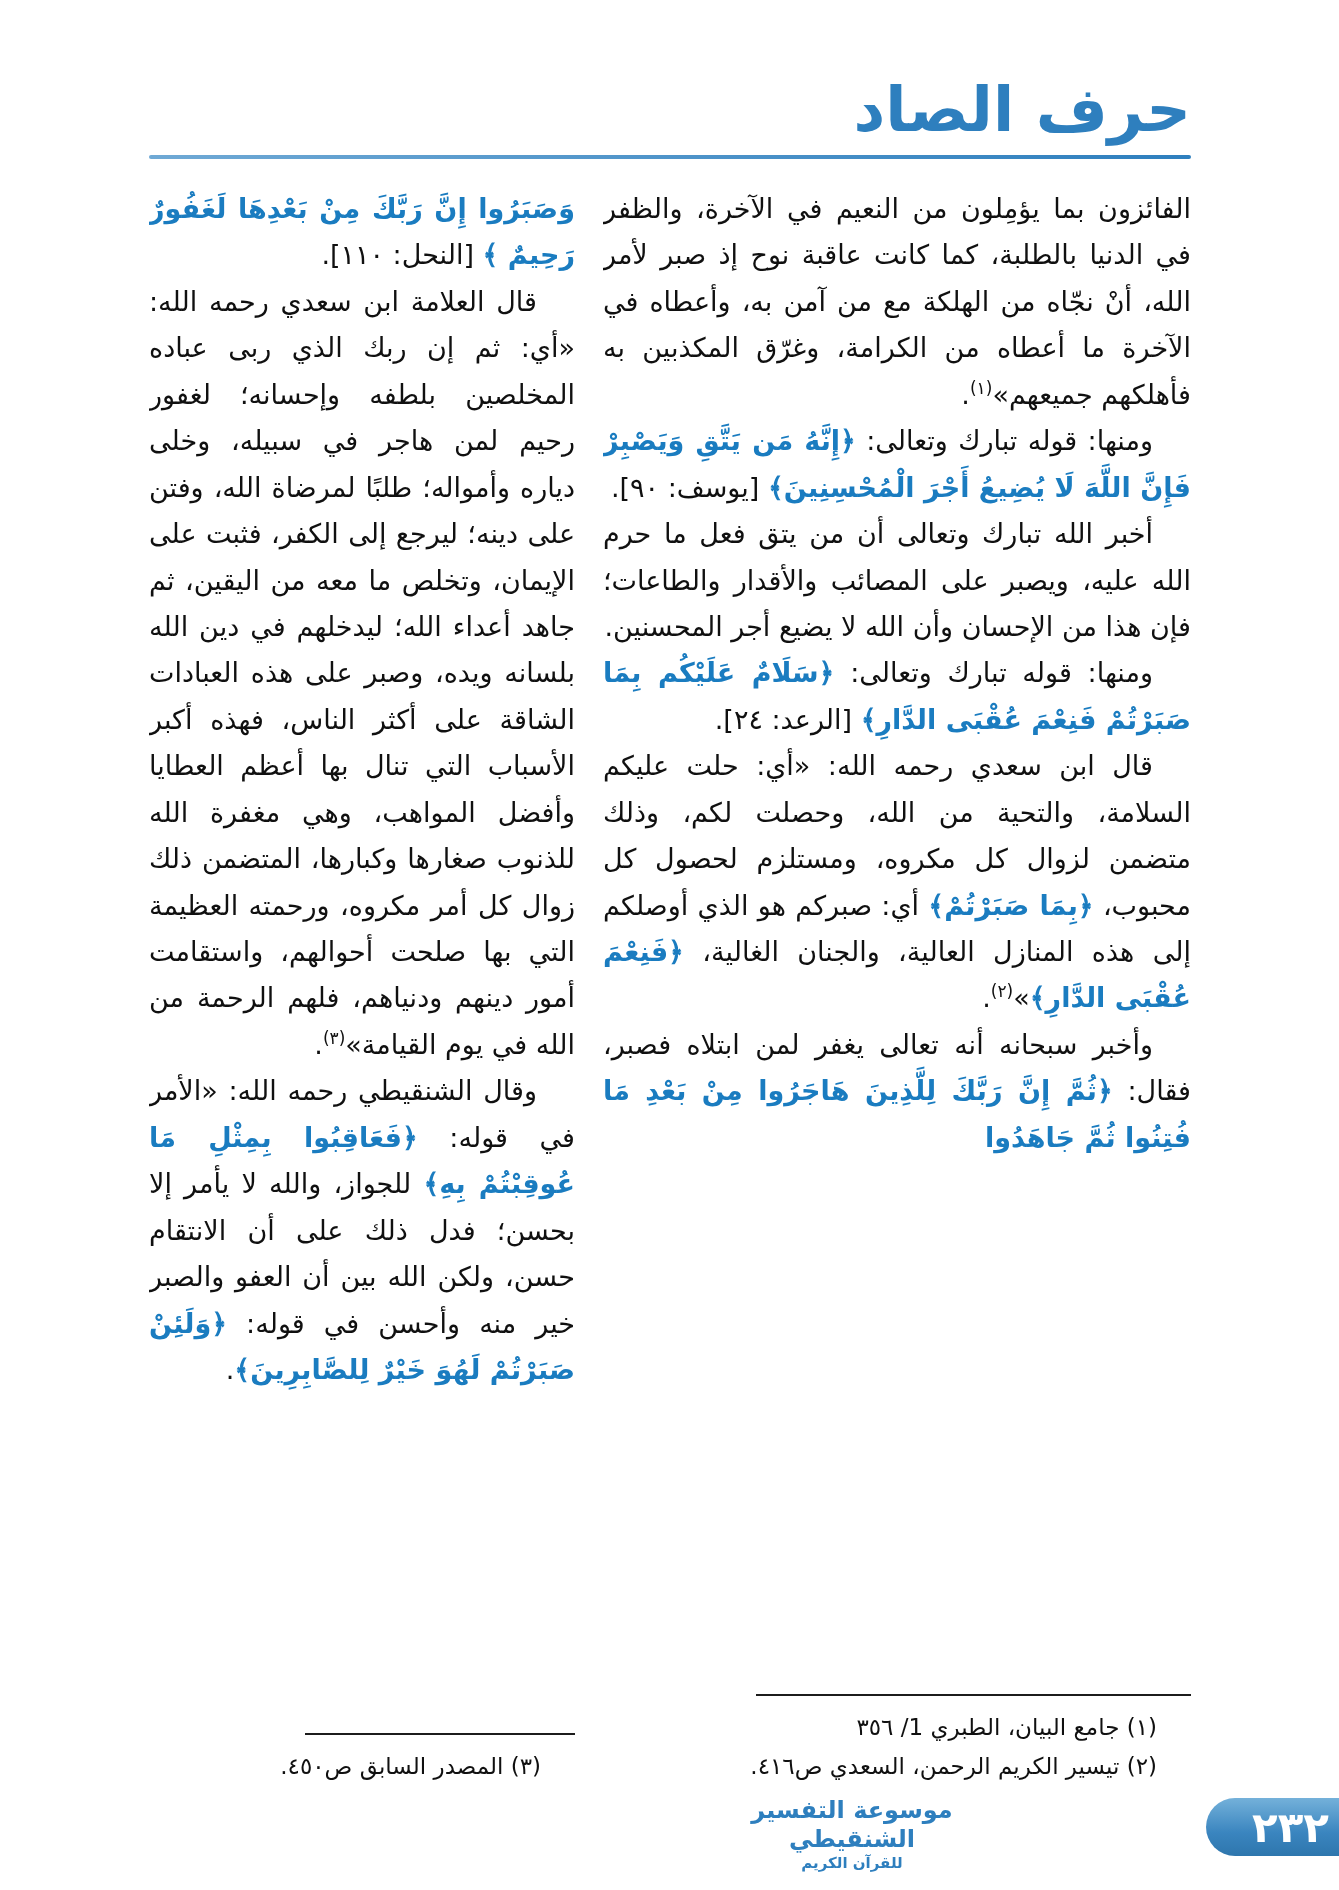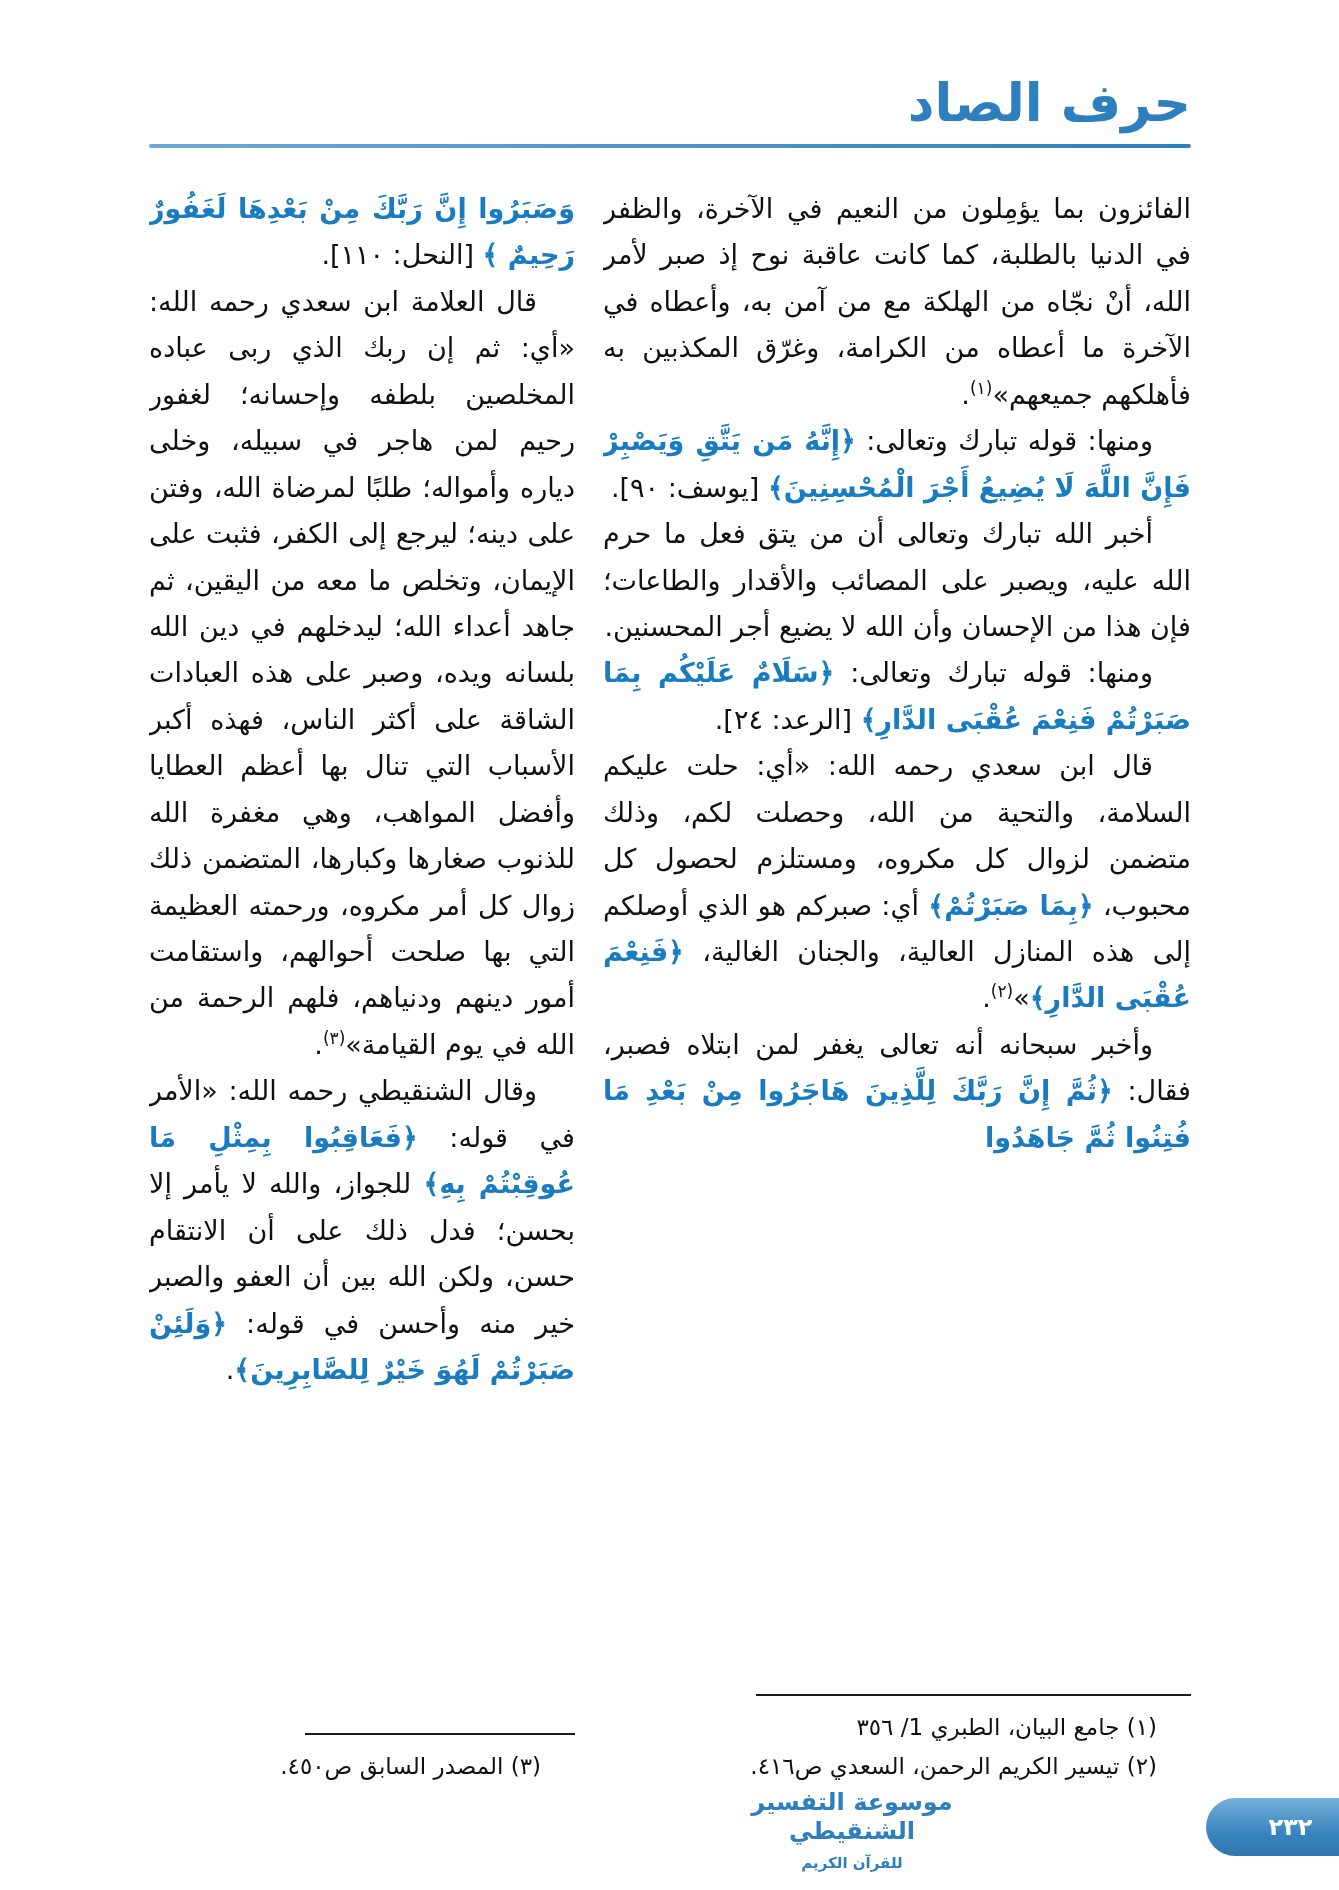--- a/index.html
+++ b/index.html
@@ -11,21 +11,21 @@
     color: #101010;
     font-family: "DejaVu Sans", sans-serif;
     direction: rtl;
   }
 
   
   .page-header { position: absolute; top: 74px; right: 148px; left: 149px; }
   .chapter-title {
     text-align: right;
     color: #2e7fbe;
-    font-size: 52px;
+    font-size: 62px;
     font-weight: 700;
     line-height: 1.15;
     letter-spacing: 0;
   }
   .header-rule {
     margin-top: 10px;
     height: 4px;
     background: linear-gradient(to left, #2e7fbe, #6fa9d5);
     border-radius: 2px;
   }
@@ -64,30 +64,30 @@
     text-align: right;
     color: #101010;
   }
 
   
   .seal {
     position: absolute; bottom: 18px; right: 382px; width: 210px;
     text-align: center; color: #2e7fbe;
   }
   .seal-line1 { font-size: 24px; font-weight: 700; line-height: 1.2; }
-  .seal-line2 { font-size: 15px; font-weight: 700; margin-top: 8px; }
+  .seal-line2 { font-size: 15px; font-weight: 700; margin-top: 0; }
 
   .page-tab {
     position: absolute; bottom: 34px; right: 0;
     width: 133px; height: 58px;
     border-radius: 29px 0 0 29px;
     background: linear-gradient(180deg, #74b1da 0%, #3a85bf 60%, #2e76ad 100%);
     display: flex; align-items: center; justify-content: center;
   }
-  .page-number { color: #ffffff; font-size: 24px; font-weight: 700; margin-left: 36px; }
+  .page-number { color: #ffffff; font-size: 42px; font-weight: 700; margin-left: 36px; }
 </style>
 </head>
 <body>
 
 <div class="page">
 
   <header class="page-header">
     <div class="chapter-title">حرف الصاد</div>
     <div class="header-rule"></div>
   </header>

